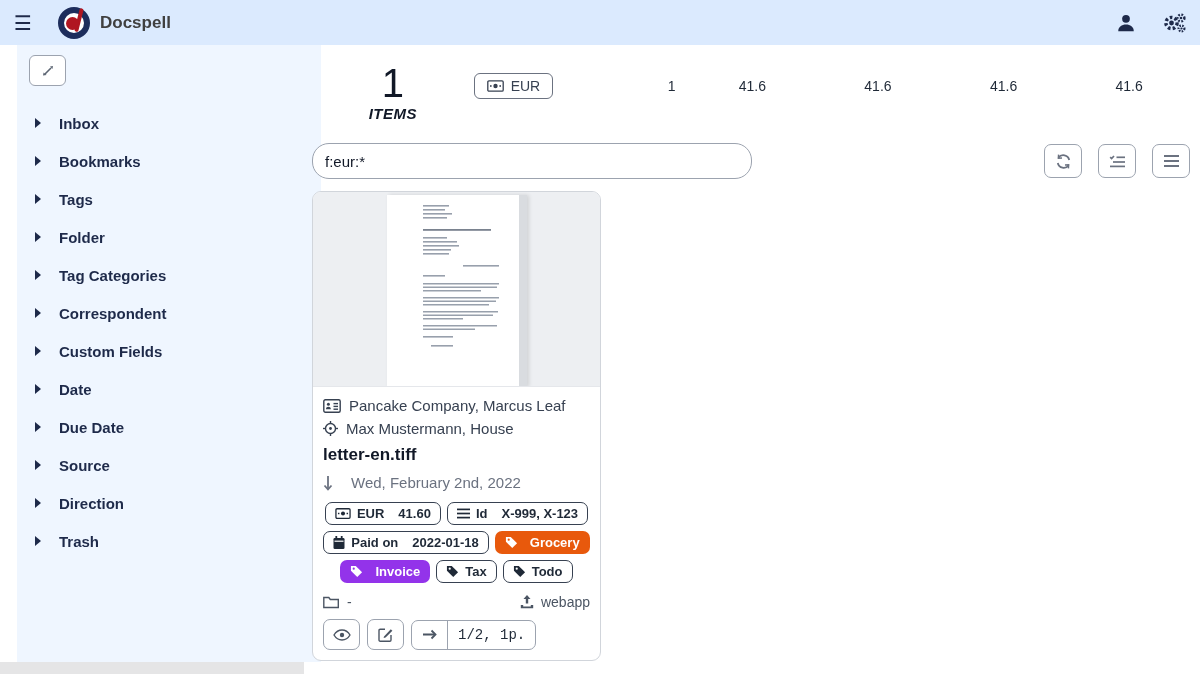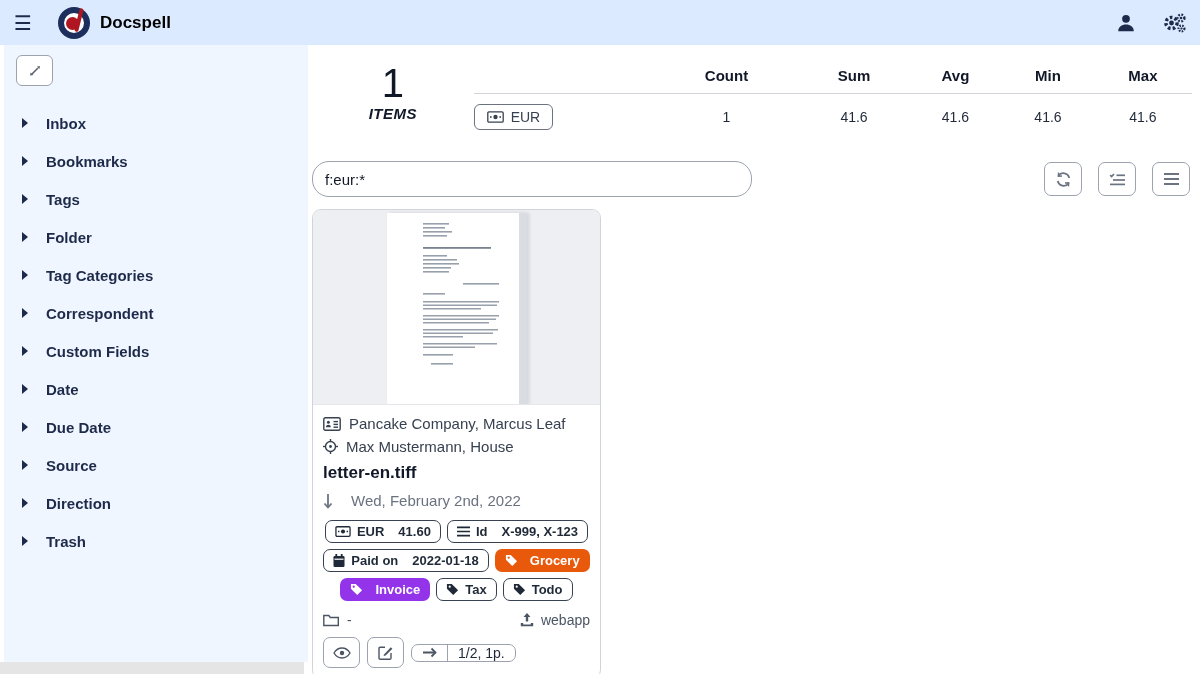--- a/index.html
+++ b/index.html
@@ -7,26 +7,26 @@
     font-family:"Liberation Sans","DejaVu Sans",sans-serif; color:#1f2937; }
 
   
   .navbar { position:absolute; top:0; left:0; width:1200px; height:45px;
     background:#dbeafe; display:flex; align-items:center; padding:0 14px; }
   .nav-burger { font-size:20px; color:#1e2a4a; cursor:pointer; width:30px; }
   .logo { width:32px; height:32px; margin-left:14px; margin-right:10px; position:relative; }
   .logo .ring { position:absolute; inset:0; border:6px solid #1d2d5c; border-radius:50%; background:#fff; }
   .logo .dball { position:absolute; left:8px; top:10px; width:13px; height:13px; background:#b01621; border-radius:50%; }
   .logo .dstick { position:absolute; left:19px; top:1px; width:3.5px; height:24px; background:#b01621; transform:rotate(14deg); border-radius:2px; }
-  .nav-title { font-size:17px; font-weight:bold; color:#000000; }
+  .nav-title { font-size:17px; font-weight:bold; color:#404040; }
   .nav-right { margin-left:auto; display:flex; align-items:center; gap:26px; color:#1e2a4a; }
   .nav-right .nicon { cursor:pointer; display:flex; }
 
   
-  .sidebar { position:absolute; top:45px; left:4px; width:304px; height:617px;
+  .sidebar { position:absolute; top:45px; left:17px; width:304px; height:617px;
     background:#eff6ff; padding:10px 12px; }
   .expand-btn { width:37px; height:31px; background:#fff; border:1px solid #9ca3af;
     border-radius:6px; display:flex; align-items:center; justify-content:center;
     color:#5b6472; cursor:pointer; margin-bottom:18px; }
   .side-item { display:flex; align-items:center; height:38px; cursor:pointer;
     color:#1e2a4a; font-weight:bold; font-size:15px; padding-left:6px; }
   .caret { width:0; height:0; border-left:6px solid #1e2a4a; border-top:5px solid transparent;
     border-bottom:5px solid transparent; margin-right:18px; }
   .side-strip { position:absolute; left:0; bottom:0; width:304px; height:12px; background:#e5e5e6; }
 
@@ -67,21 +67,21 @@
   .badge-row { display:flex; gap:6px; justify-content:center; }
   .badge { display:inline-flex; align-items:center; gap:6px; font-size:13px; font-weight:bold;
     border:1px solid #374151; border-radius:7px; padding:3px 9px; color:#1f2937; background:#fff; white-space:nowrap; }
   .badge .sep { width:2px; }
   .tag-solid { border-color:transparent;gap:12px; }
   .folder-line { display:flex; align-items:center; margin-top:11px; font-size:14px; color:#4b5563; }
   .folder-line .right { margin-left:auto; display:flex; align-items:center; gap:7px; }
   .action-row { display:flex; margin-top:9px; margin-bottom:2px; gap:7px; align-items:center; }
   .act-btn { min-width:37px; height:31px; background:#fff; border:1px solid #9ca3af; border-radius:7px;
     display:flex; align-items:center; justify-content:center; color:#4b5563; cursor:pointer; }
-  .act-group { display:flex; height:18px; border:1px solid #9ca3af; border-radius:7px; overflow:hidden; background:#fff; }
+  .act-group { display:flex; height:30px; border:1px solid #9ca3af; border-radius:7px; overflow:hidden; background:#fff;font-family:Liberation Mono, monospace; }
   .act-group .seg { display:flex; align-items:center; justify-content:center; padding:0 10px; color:#4b5563; cursor:pointer; }
   .act-group .seg + .seg { border-left:1px solid #9ca3af; font-size:14px; color:#1f2937; }
 
   svg.ic { display:block; }
 </style>
 </head>
 <body>
 
 <div class="navbar">
   <div class="nav-burger">☰</div>
@@ -175,28 +175,20 @@
 
 <div class="main">
 
   <div class="stats-row">
     <div class="items-count">
       <div class="num">1</div>
       <div class="lbl">ITEMS</div>
     </div>
     <table class="stats">
       <tbody>
-          <tr>
-        <th class="c0"></th>
-        <th>Count</th>
-        <th>Sum</th>
-        <th>Avg</th>
-        <th>Min</th>
-        <th>Max</th>
-      </tr>
       <tr>
         <td class="c0">
           <span class="cur-badge">
             <span>
               <svg class="ic" width="17" height="12" viewBox="0 0 17 12" fill="none" stroke="currentColor" stroke-width="1.3">
                 <rect x="0.8" y="0.8" width="15.4" height="10.4" rx="1.2"></rect>
                 <circle cx="8.5" cy="6" r="2.2" fill="currentColor" stroke="none"></circle>
                 <rect x="3" y="5.2" width="1.6" height="1.6" fill="currentColor" stroke="none"></rect>
                 <rect x="12.4" y="5.2" width="1.6" height="1.6" fill="currentColor" stroke="none"></rect>
               </svg>

